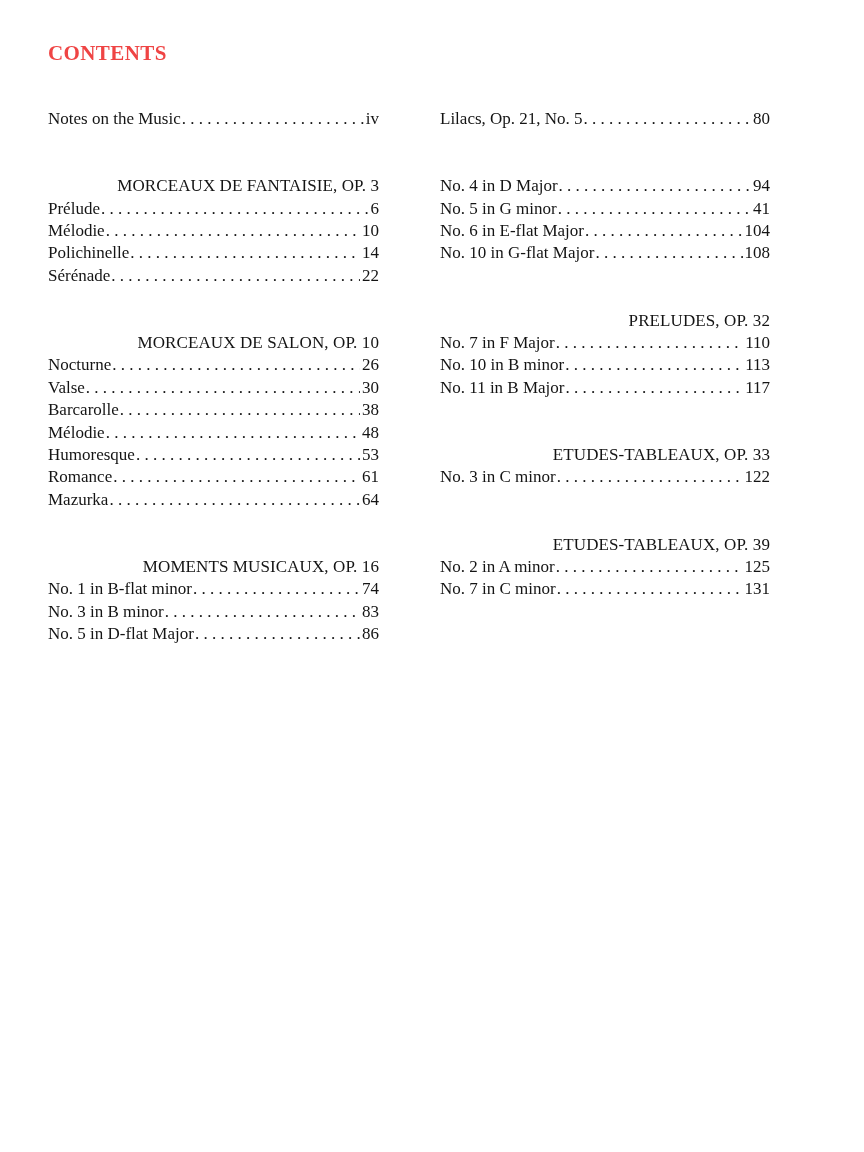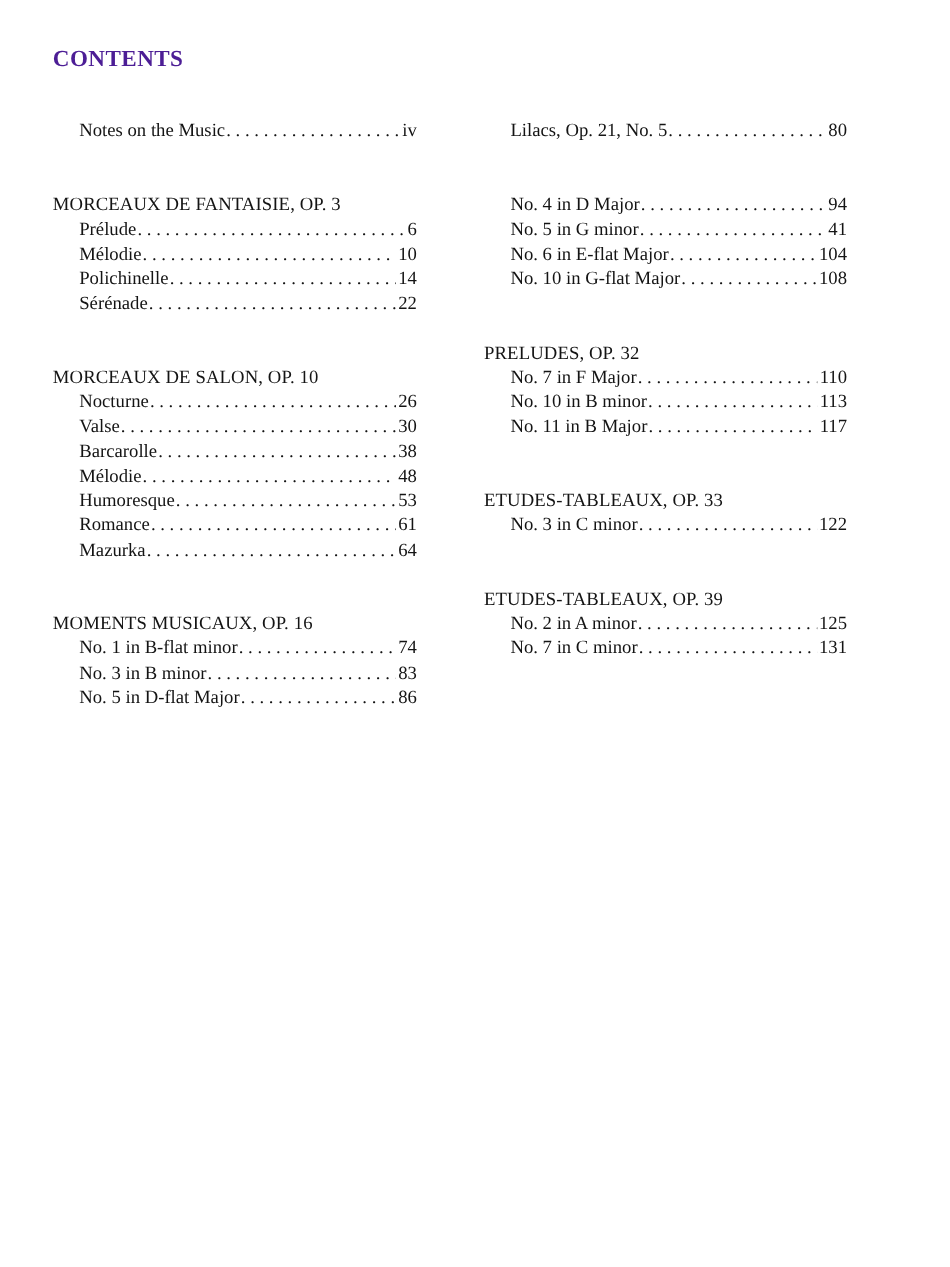--- a/index.html
+++ b/index.html
@@ -16,43 +16,44 @@
     font-family: "Liberation Serif", serif;
     overflow: hidden;
   }
   .contents-title {
     position: absolute;
     left: 48px;
     top: 41px;
     font-size: 21px;
     font-weight: bold;
     letter-spacing: 0.4px;
-    color: #4c1d95;
+    color: #ef4444;
   }
   .toc-column {
     position: absolute;
     top: 108px;
     font-size: 17px;
     line-height: 22.4px;
   }
   .toc-column.left  { left: 48px;  width: 331px; }
   .toc-column.right { left: 440px; width: 330px; }
 
   .section:not(:first-child) { margin-top: 44.8px; }
 
   .heading {
     letter-spacing: 0.1px;
     white-space: nowrap;
+    text-align: right;
   }
   .entry {
     display: flex;
     align-items: baseline;
     white-space: nowrap;
   }
-  .etitle { flex: 0 0 auto; margin-left: 24px; }
+  .etitle { flex: 0 0 auto; }
   .dots {
     flex: 1 1 auto;
     overflow: hidden;
     margin: 0 2px 0 1px;
   }
   .dots::before {
     content: " . . . . . . . . . . . . . . . . . . . . . . . . . . . . . . . . . . . . . . . . . . . . . . . . . . . . . . . . . . . .";
     white-space: nowrap;
   }
   .epage { flex: 0 0 auto; }

